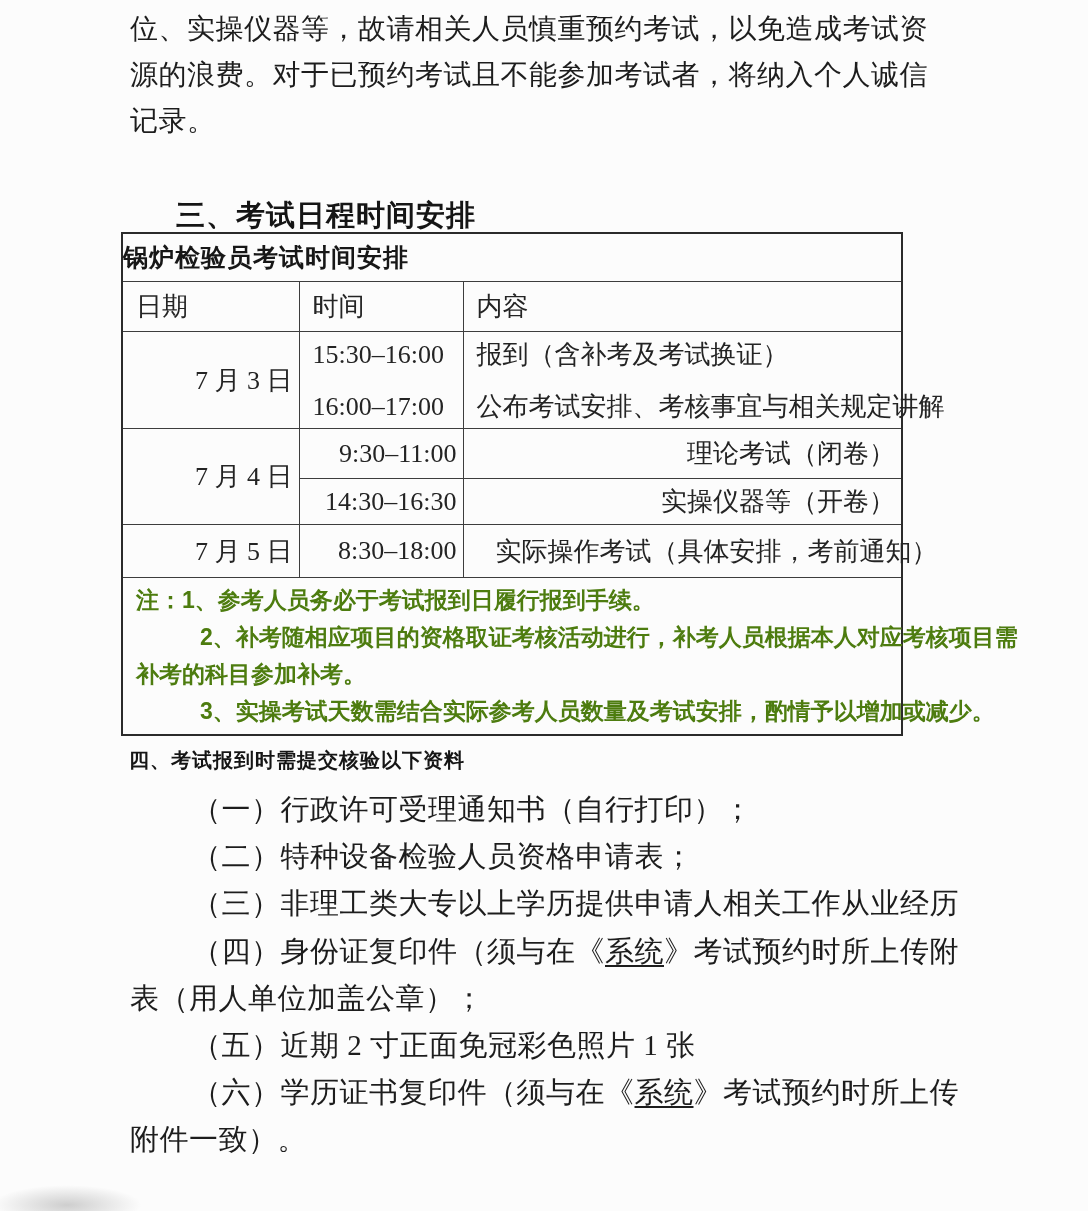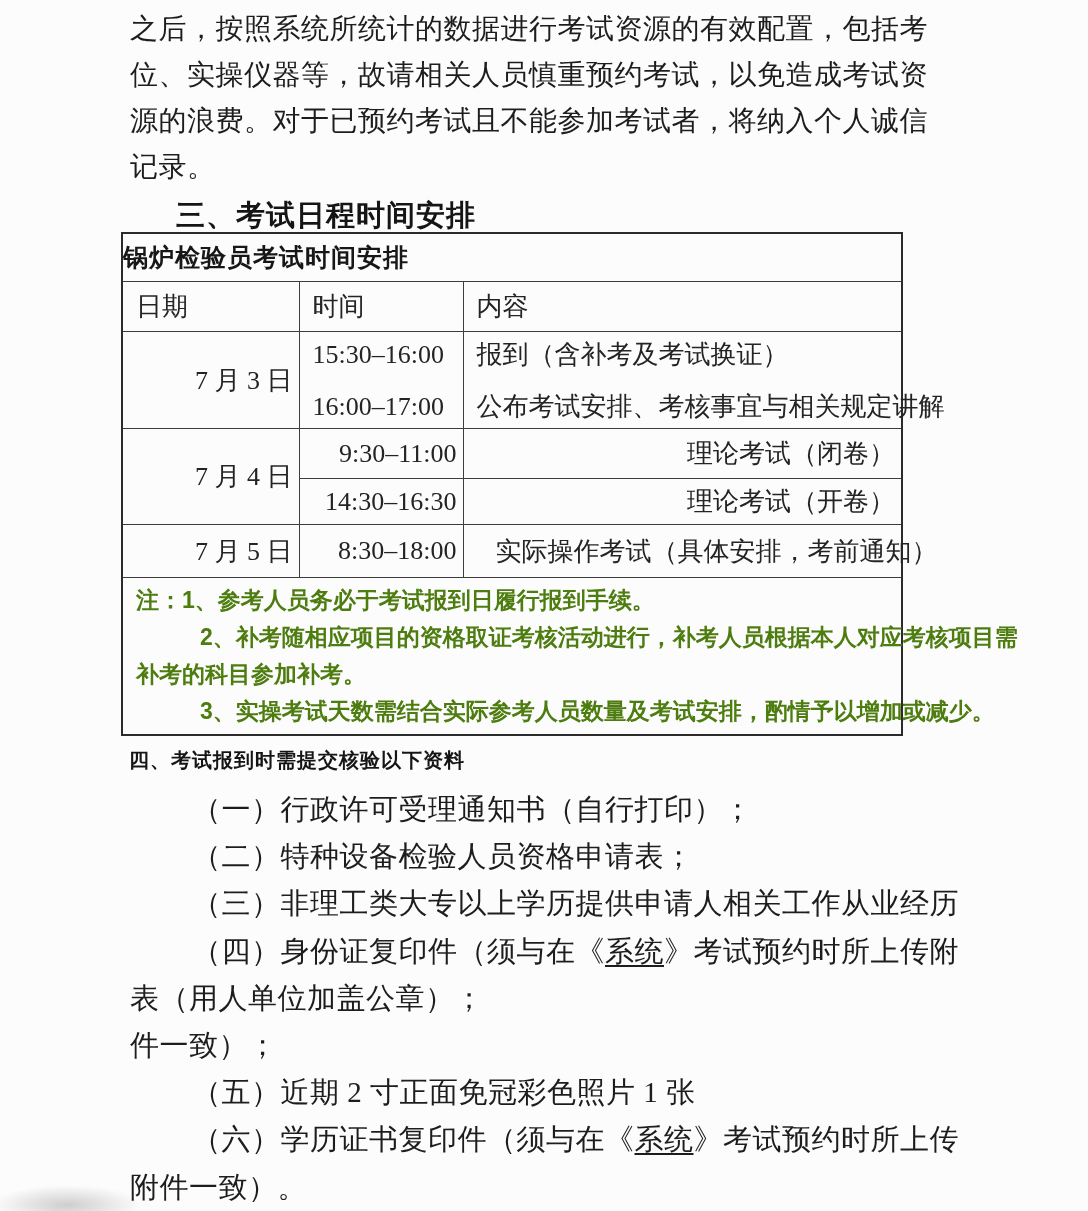--- a/index.html
+++ b/index.html
@@ -53,21 +53,20 @@
   .smudge { position:absolute; left:-8px; bottom:-14px; width:150px; height:40px;
         background:radial-gradient(ellipse at center, rgba(120,120,120,.35), rgba(120,120,120,0) 70%);
         pointer-events:none; }
 </style>
 </head>
 <body>
 
 <div class="page">
 
   <div class="intro" id="intro">
-      <div class="intro-line">之后，按照系统所统计的数据进行考试资源的有效配置，包括考</div>
       <div class="intro-line">位、实操仪器等，故请相关人员慎重预约考试，以免造成考试资</div>
       <div class="intro-line">源的浪费。对于已预约考试且不能参加考试者，将纳入个人诚信</div>
       <div class="intro-line">记录。</div>
     </div>
 
   <h2 class="h3">三、考试日程时间安排</h2>
 
   <table class="schedule">
     <colgroup>
       <col class="col-date">
@@ -94,21 +93,21 @@
           <div>公布考试安排、考核事宜与相关规定讲解</div>
         </td>
       </tr>
       <tr class="row-a">
         <td class="nowrap" rowspan="2">7 月 4 日</td>
         <td class="nowrap">9:30–11:00</td>
         <td class="nowrap">理论考试（闭卷）</td>
       </tr>
       <tr class="row-b">
         <td class="nowrap">14:30–16:30</td>
-        <td class="nowrap">理论考试（开卷）</td>
+        <td class="nowrap">实操仪器等（开卷）</td>
       </tr>
       <tr class="row-c">
         <td class="nowrap">7 月 5 日</td>
         <td class="nowrap">8:30–18:00</td>
         <td class="nowrap">实际操作考试（具体安排，考前通知）</td>
       </tr>
       <tr>
         <td colspan="3" class="notes-cell" id="notes">
             <div class="note-line">注：1、参考人员务必于考试报到日履行报到手续。</div>
             <div class="note-line indent">2、补考随相应项目的资格取证考核活动进行，补考人员根据本人对应考核项目需</div>
@@ -120,20 +119,19 @@
   </table>
 
   <h2 class="h4">四、考试报到时需提交核验以下资料</h2>
 
   <div class="items" id="items">
       <div class="item-line indent"><span class="">（一）行政许可受理通知书（自行打印）；</span></div>
       <div class="item-line indent"><span class="">（二）特种设备检验人员资格申请表；</span></div>
       <div class="item-line indent"><span class="">（三）非理工类大专以上学历提供申请人相关工作从业经历</span></div>
       <div class="item-line indent"><span class="">（四）身份证复印件（须与在《</span><span class="u">系统</span><span class="">》考试预约时所上传附</span></div>
       <div class="item-line"><span class="">表（用人单位加盖公章）；</span></div>
-      <div class="item-line"><span class="">件一致）；</span></div>
       <div class="item-line indent"><span class="">（五）近期 2 寸正面免冠彩色照片 1 张</span></div>
       <div class="item-line indent"><span class="">（六）学历证书复印件（须与在《</span><span class="u">系统</span><span class="">》考试预约时所上传</span></div>
       <div class="item-line"><span class="">附件一致）。</span></div>
     </div>
 
   <div class="smudge"></div>
 </div>
 
 </body></html>

